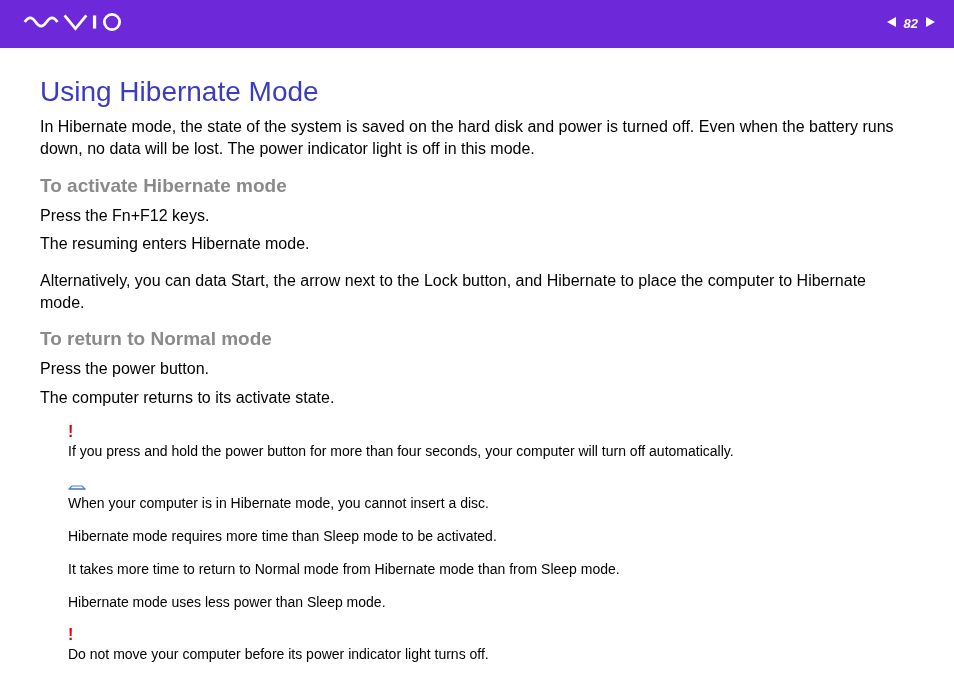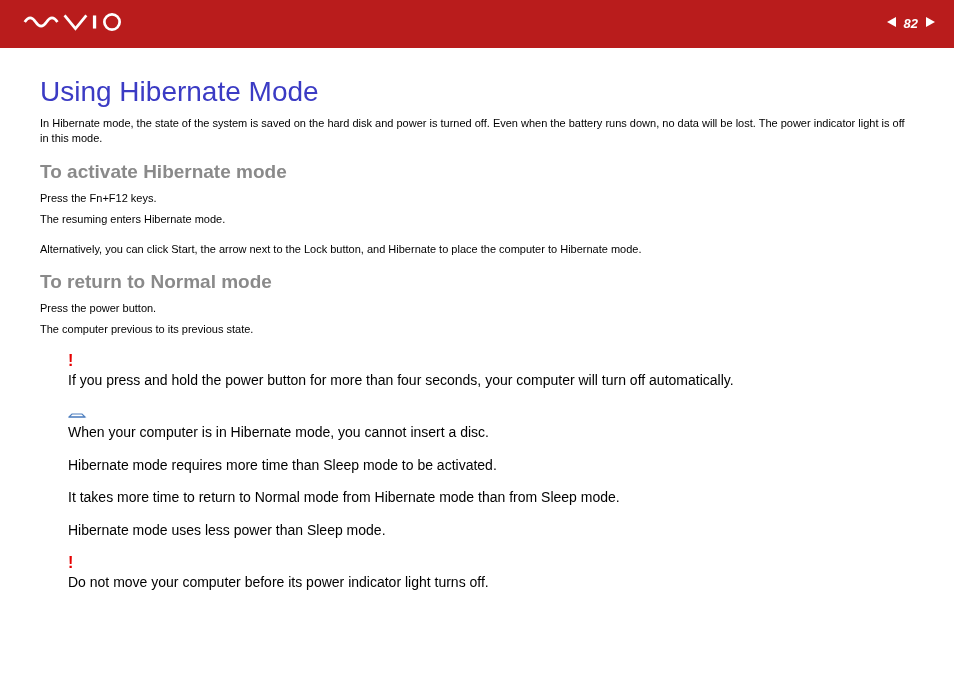--- a/index.html
+++ b/index.html
@@ -6,21 +6,21 @@
     body {
       width: 954px;
       height: 674px;
       font-family: Arial, Helvetica, sans-serif;
       background: #fff;
       overflow: hidden;
     }
     .header {
       width: 100%;
       height: 48px;
-      background: #b91c1c;
+      background: #6d28d9;
       display: flex;
       align-items: center;
       justify-content: space-between;
       padding: 0 18px 0 22px;
     }
     .vaio-logo {
       height: 22px;
       fill: #fff;
     }
     .header-right {
@@ -50,21 +50,21 @@
     .content {
       padding: 28px 40px 0 40px;
     }
     .main-heading {
       color: #3b3bc4;
       font-size: 28px;
       font-weight: 400;
       margin-bottom: 8px;
     }
     .body-text {
-      font-size: 11px;
+      font-size: 16px;
       line-height: 1.4;
       margin-bottom: 14px;
     }
     .sub-heading {
       color: #8a8a8a;
       font-size: 19px;
       font-weight: 700;
       margin-bottom: 8px;
       margin-top: 4px;
     }
@@ -122,26 +122,26 @@
 <div class="content">
   <h1 class="main-heading">Using Hibernate Mode</h1>
   <p class="body-text">In Hibernate mode, the state of the system is saved on the hard disk and power is turned off. Even when the battery runs down, no data will be lost. The power indicator light is off in this mode.</p>
 
   <h2 class="sub-heading">To activate Hibernate mode</h2>
   <p class="body-text" style="margin-bottom:6px">
     <span>Press the </span><span class="bold">Fn</span><span>+</span><span class="bold">F12</span><span> keys.</span>
   </p>
   <p class="body-text">The resuming enters Hibernate mode.</p>
   <p class="body-text">
-    <span>Alternatively, you can click </span><span class="bold">Start</span><span>, the arrow next to the </span><span class="bold">Lock</span><span> button, and </span><span class="bold">Hibernate</span><span> to place the computer to Hibernate mode.</span>
+    <span>Alternatively, you can data </span><span class="bold">Start</span><span>, the arrow next to the </span><span class="bold">Lock</span><span> button, and </span><span class="bold">Hibernate</span><span> to place the computer to Hibernate mode.</span>
   </p>
 
   <h2 class="sub-heading">To return to Normal mode</h2>
   <p class="body-text" style="margin-bottom:6px">Press the power button.</p>
-  <p class="body-text">The computer previous to its previous state.</p>
+  <p class="body-text">The computer returns to its activate state.</p>
 
   <div class="note-block">
     <div class="note-icon">!</div>
     <p class="note-text">If you press and hold the power button for more than four seconds, your computer will turn off automatically.</p>
 
     <div class="pencil-icon">
       <svg width="20" height="14" viewBox="0 0 20 14">
         <path d="M 1 11 L 4 8 L 14 8 L 17 11 Z" fill="none" stroke="#5080c0" stroke-width="1.2"></path>
         <path d="M 1 11 L 17 11" stroke="#5080c0" stroke-width="1.2"></path>
       </svg>

